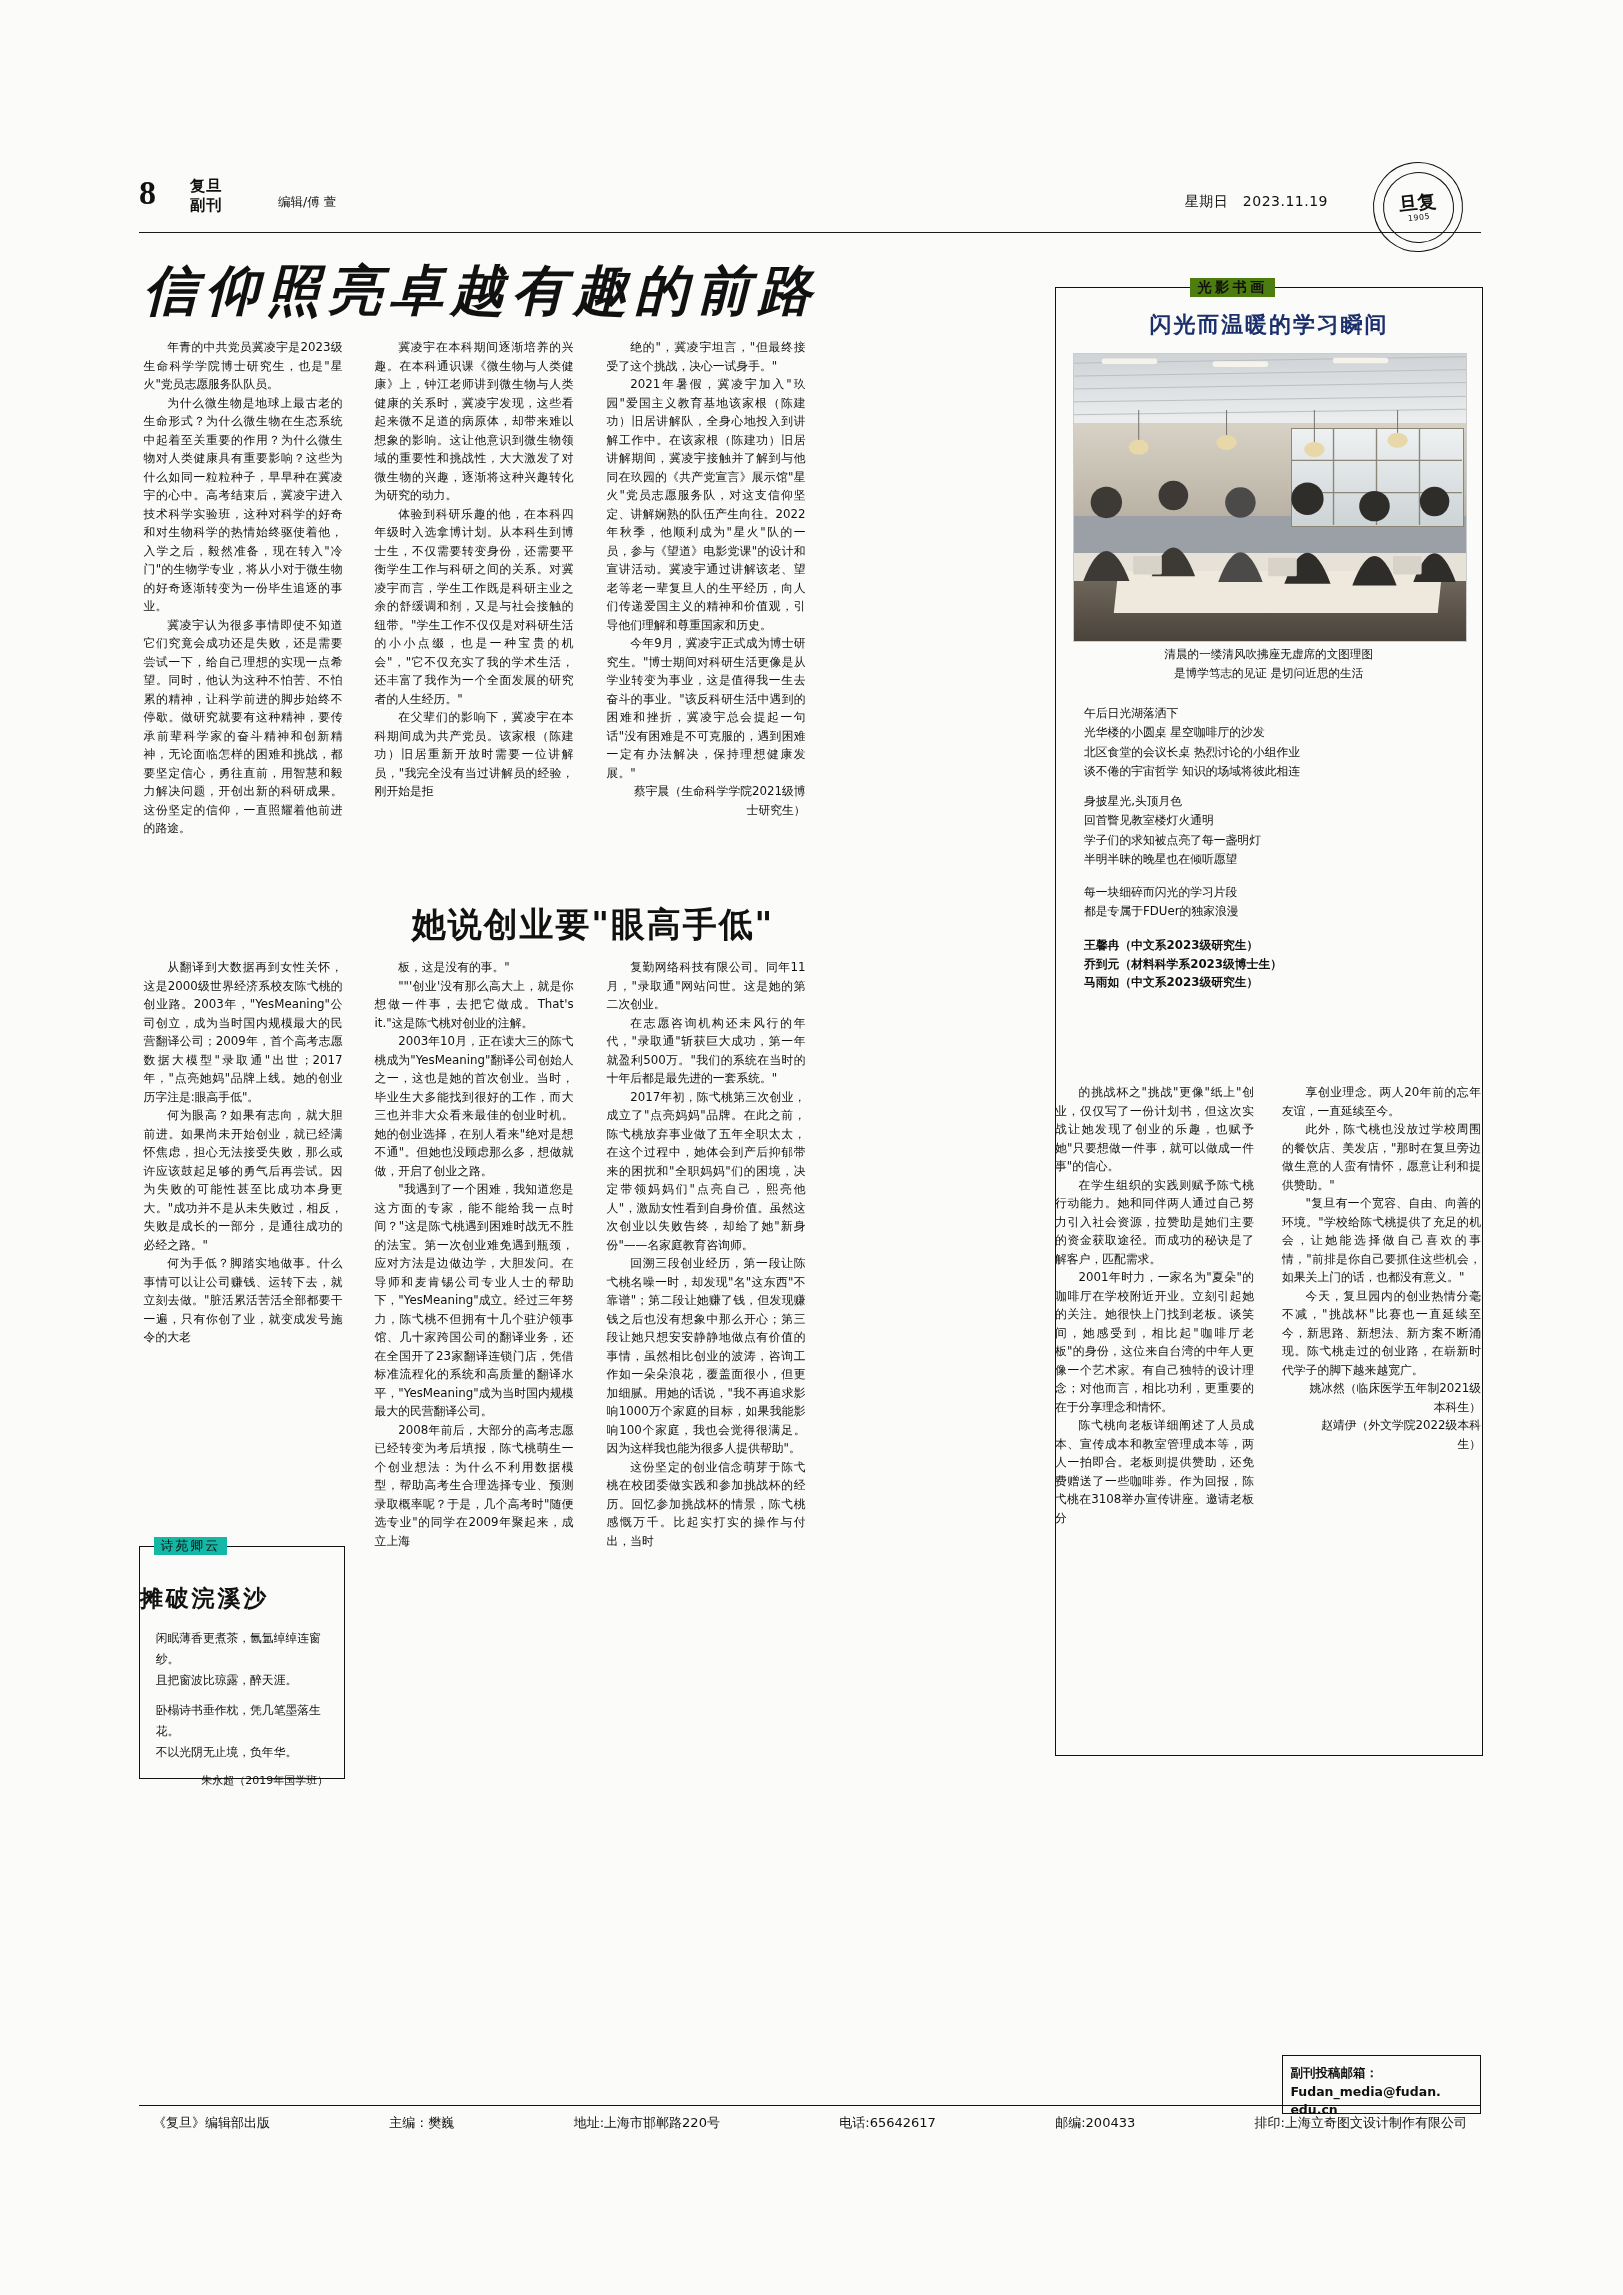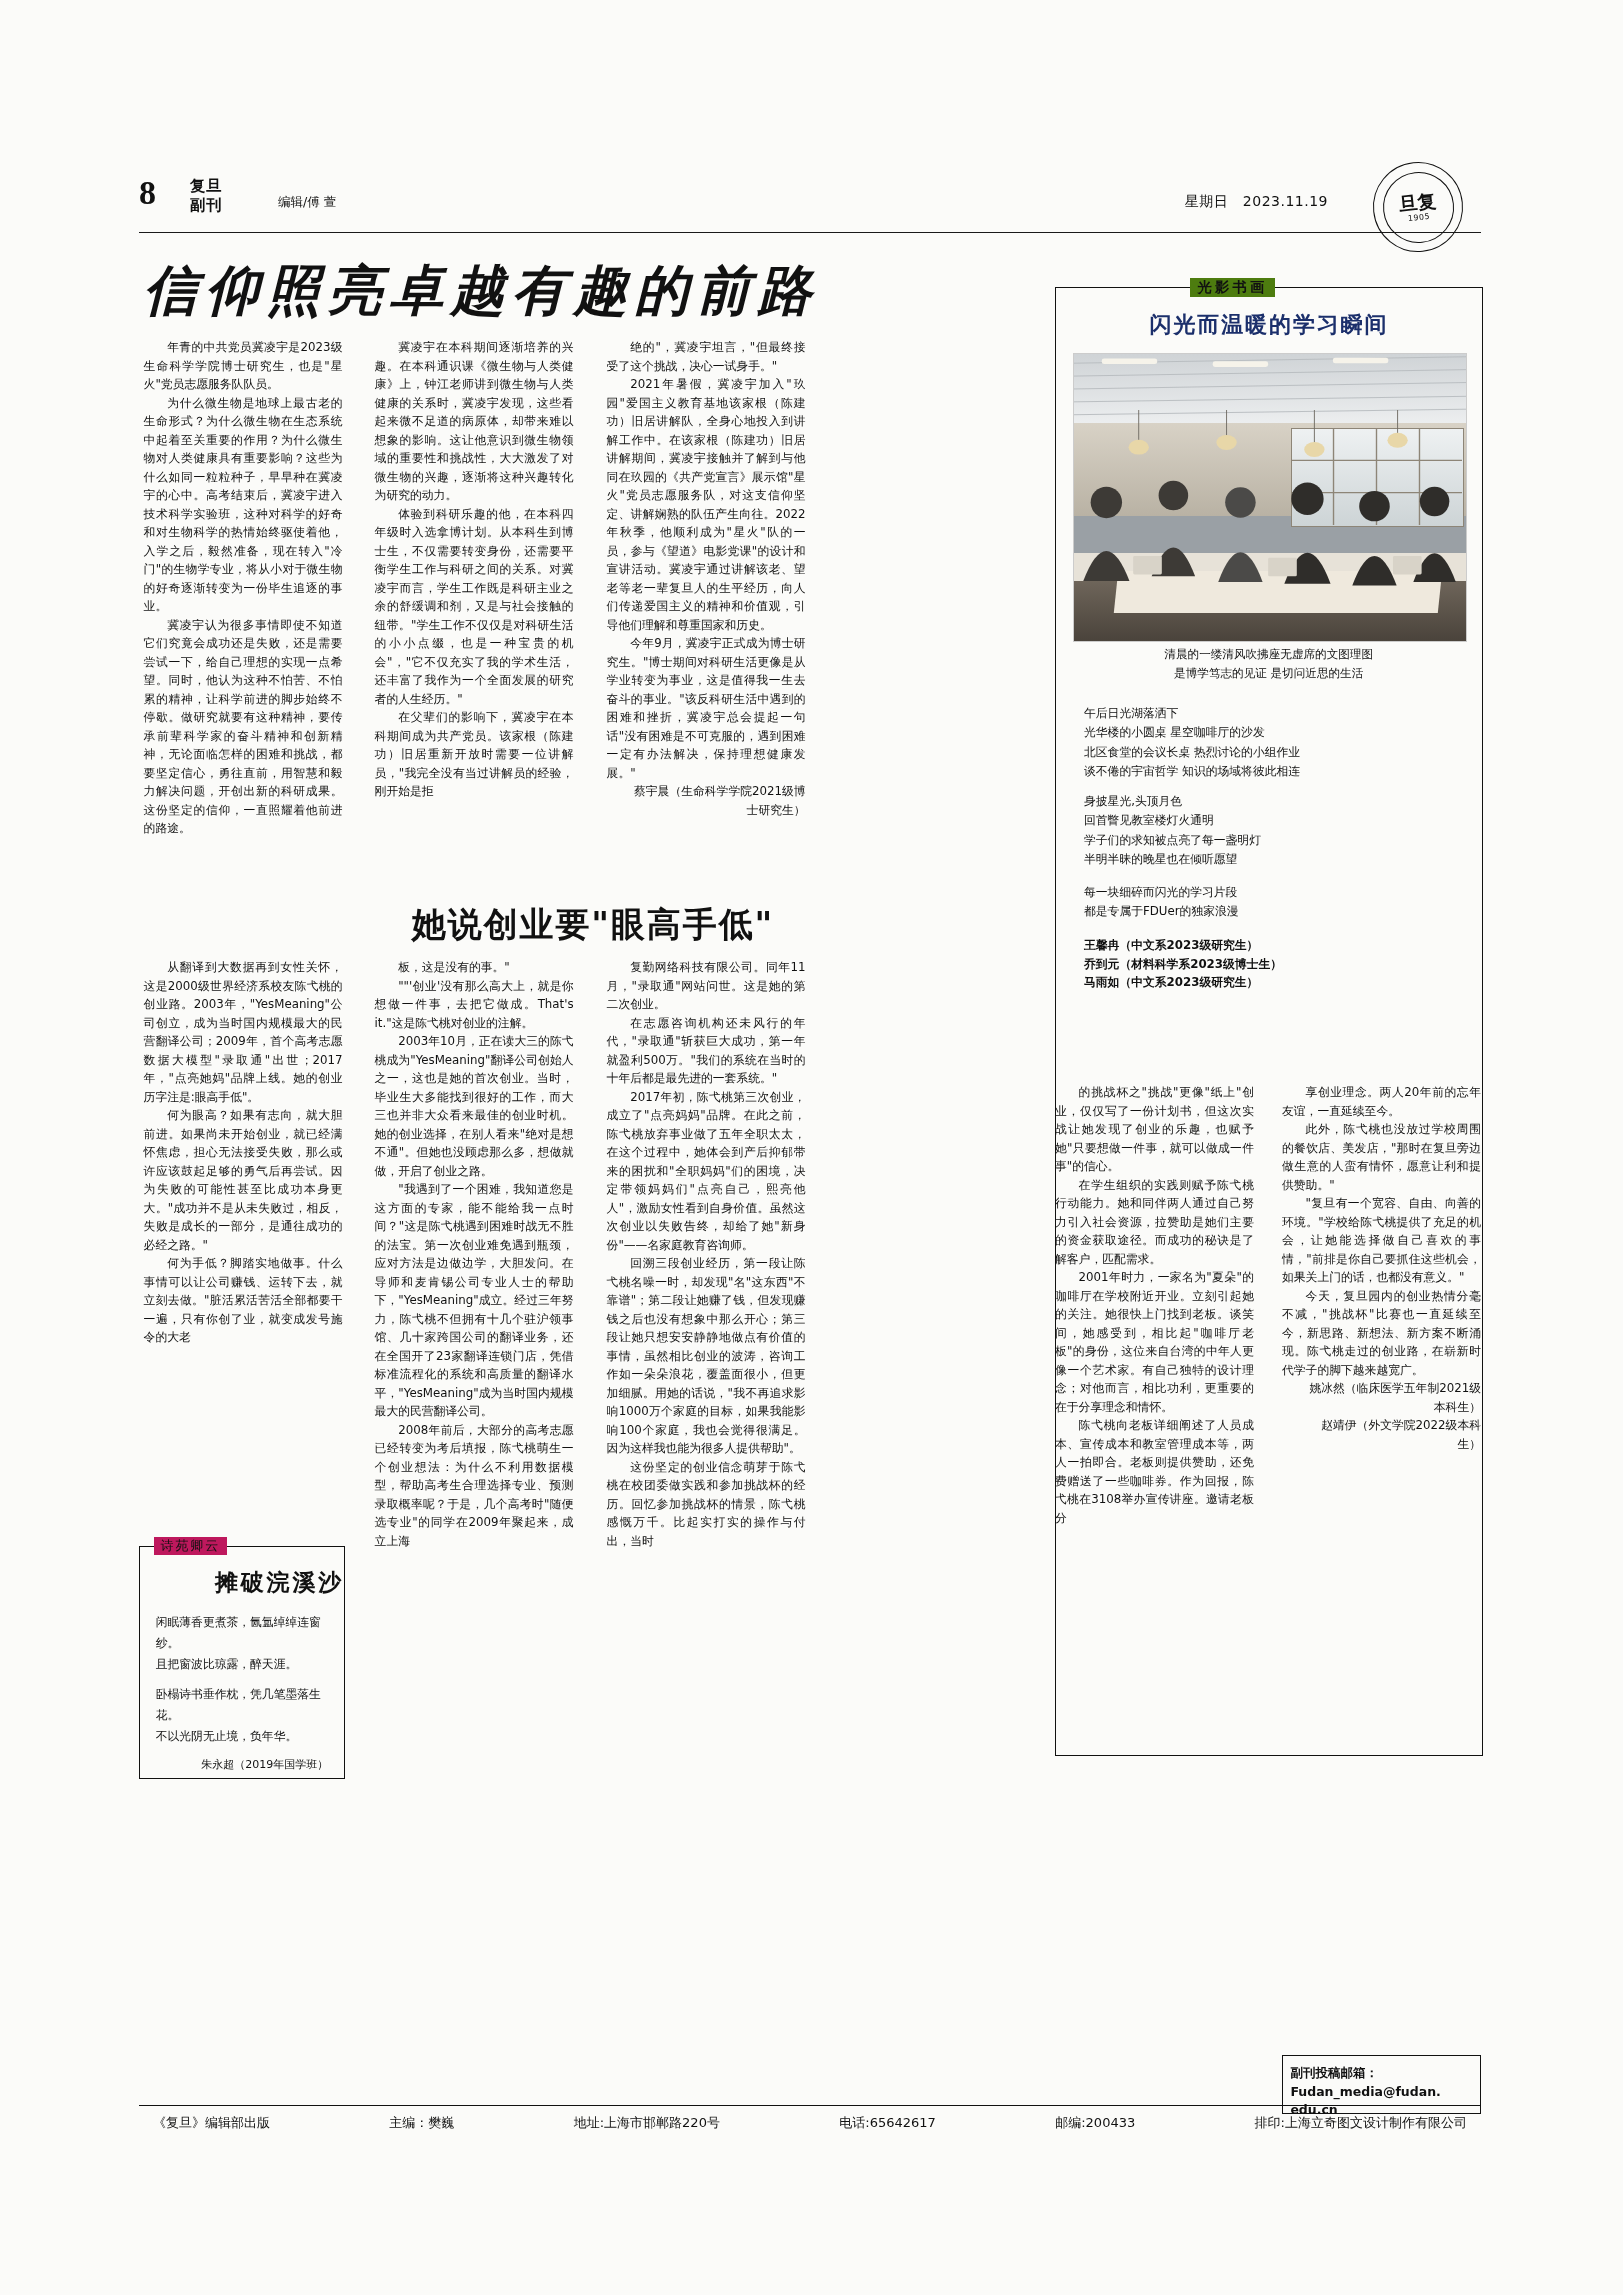--- a/index.html
+++ b/index.html
@@ -107,26 +107,26 @@
   }
   .art2 .col{width:199px;font-size:11.8px;line-height:18.5px;}
 
   
   .poembox{
     position:absolute;left:0px;top:1370px;width:204px;height:231px;
     border:0.9px solid #111;
   }
   .poem-tag{
     position:absolute;left:14px;top:-10.2px;
-    background:#be185d;padding:0 6.5px;
+    background:#14b8a6;padding:0 6.5px;
     font-size:13px;font-family:"DejaVu Sans",sans-serif;
     letter-spacing:1.9px;
   }
   .poem-title{
-    margin-top:20px;text-align:right;
+    margin-top:36px;text-align:left;
     font-size:23px;font-weight:bold;letter-spacing:2.8px;
     font-family:"DejaVu Sans",sans-serif;
   }
   .poem-body{
     margin:14px 15.7px 0 15.7px;
     font-size:11.8px;line-height:21px;
     font-family:"DejaVu Sans",sans-serif;
   }
   .poem-sign{
     margin:10.2px 15.7px 0 0;text-align:right;

